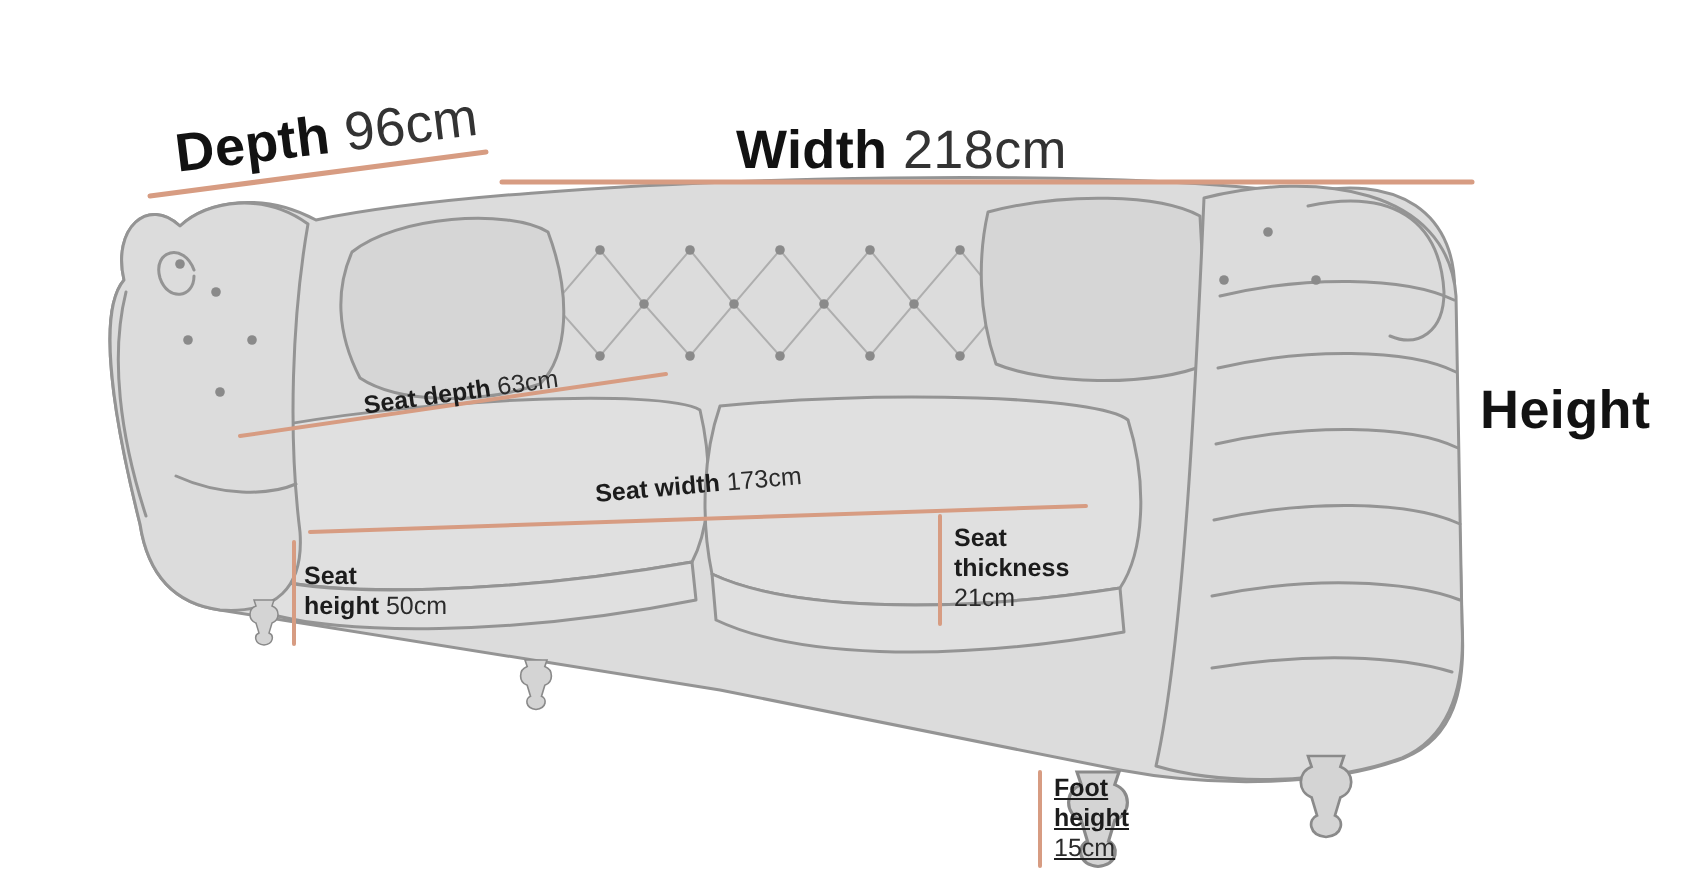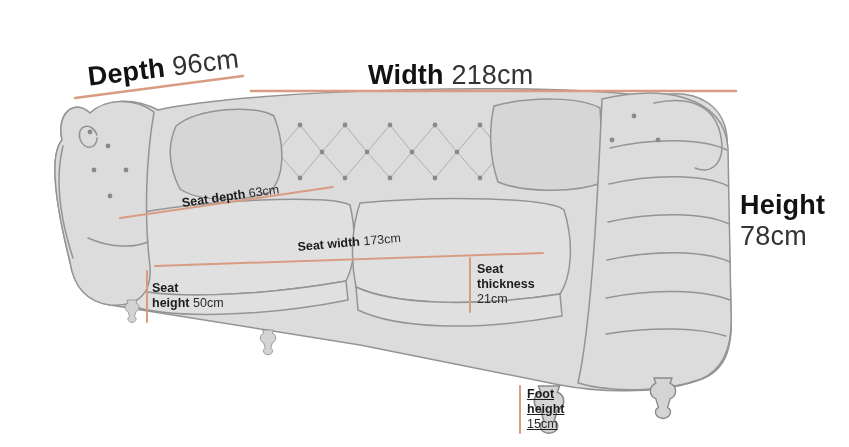--- a/index.html
+++ b/index.html
@@ -123,21 +123,20 @@
     <span>96cm</span>
   </div>
 
   <div class="lbl big" style="left:368px;top:60px;">
     <b>Width</b>
     <span>218cm</span>
   </div>
 
   <div class="lbl big" style="left:740px;top:190px;">
     <b>Height</b><br>
-    <span>78cm</span>
   </div>
 
   <div class="lbl small" style="left:181px;top:196px;transform:rotate(-8deg);">
     <b>Seat depth</b>
     <span>63cm</span>
   </div>
 
   <div class="lbl small" style="left:297px;top:240px;transform:rotate(-5deg);">
     <b>Seat width</b>
     <span>173cm</span>

